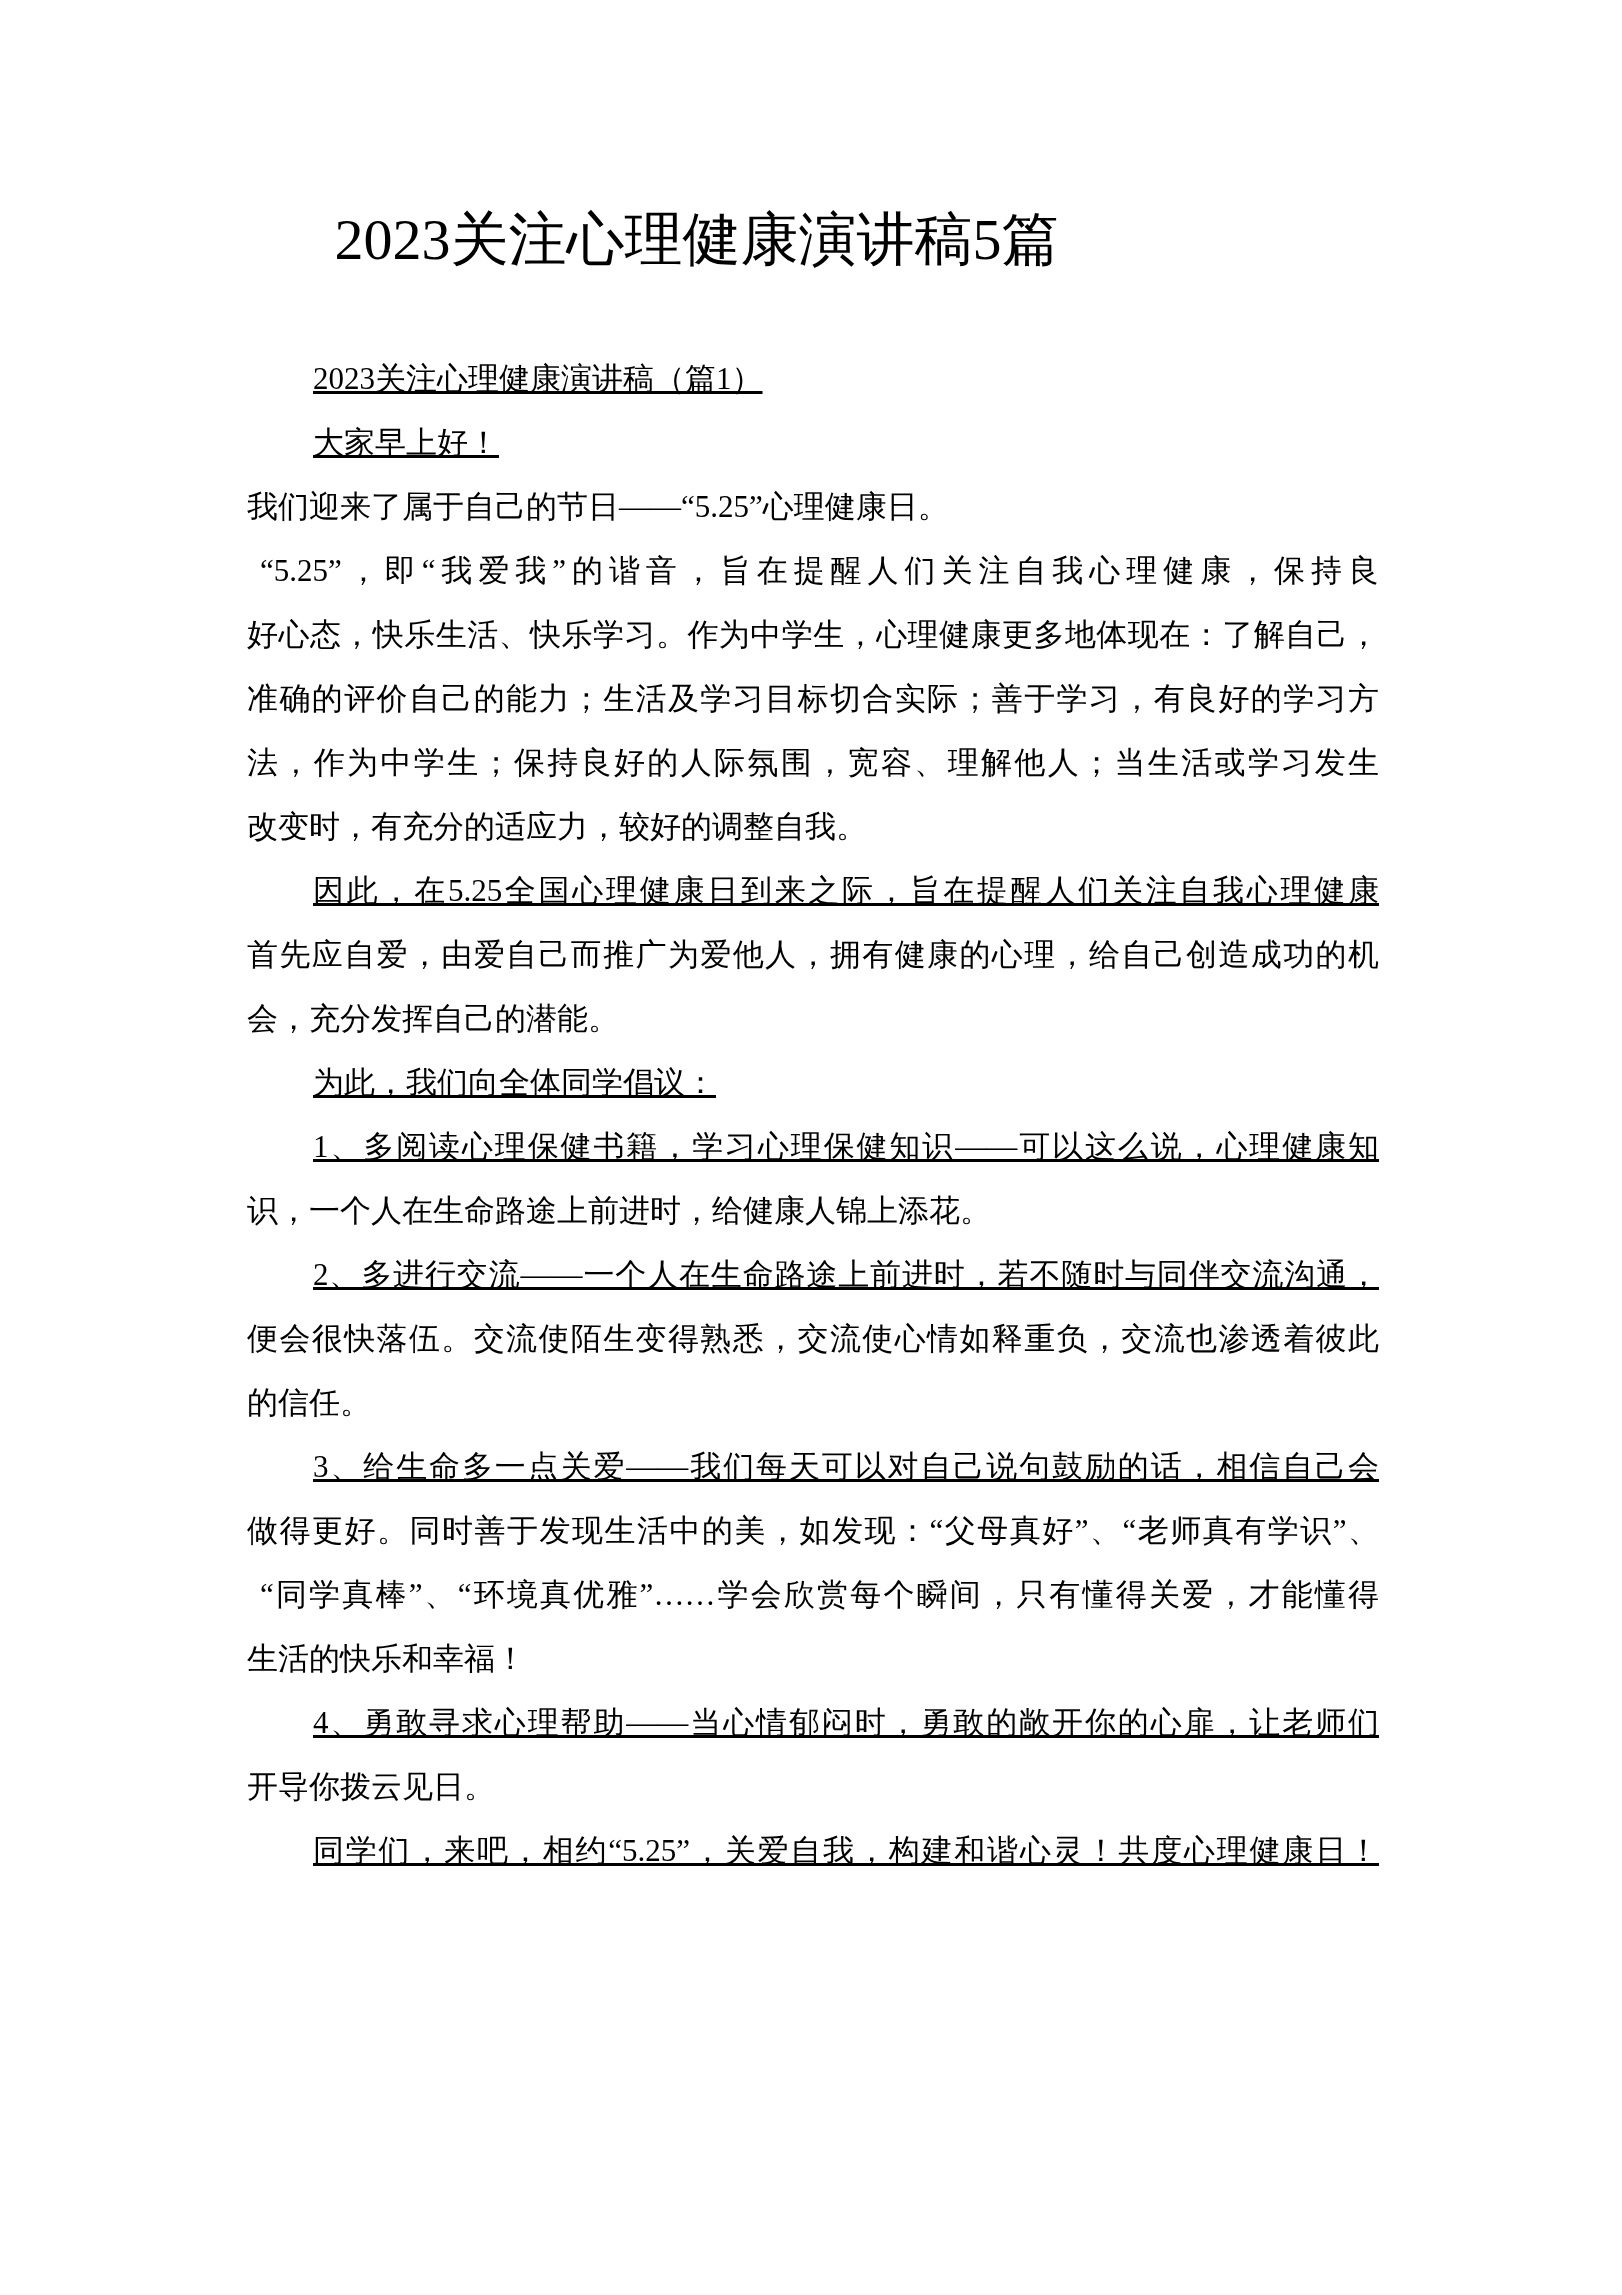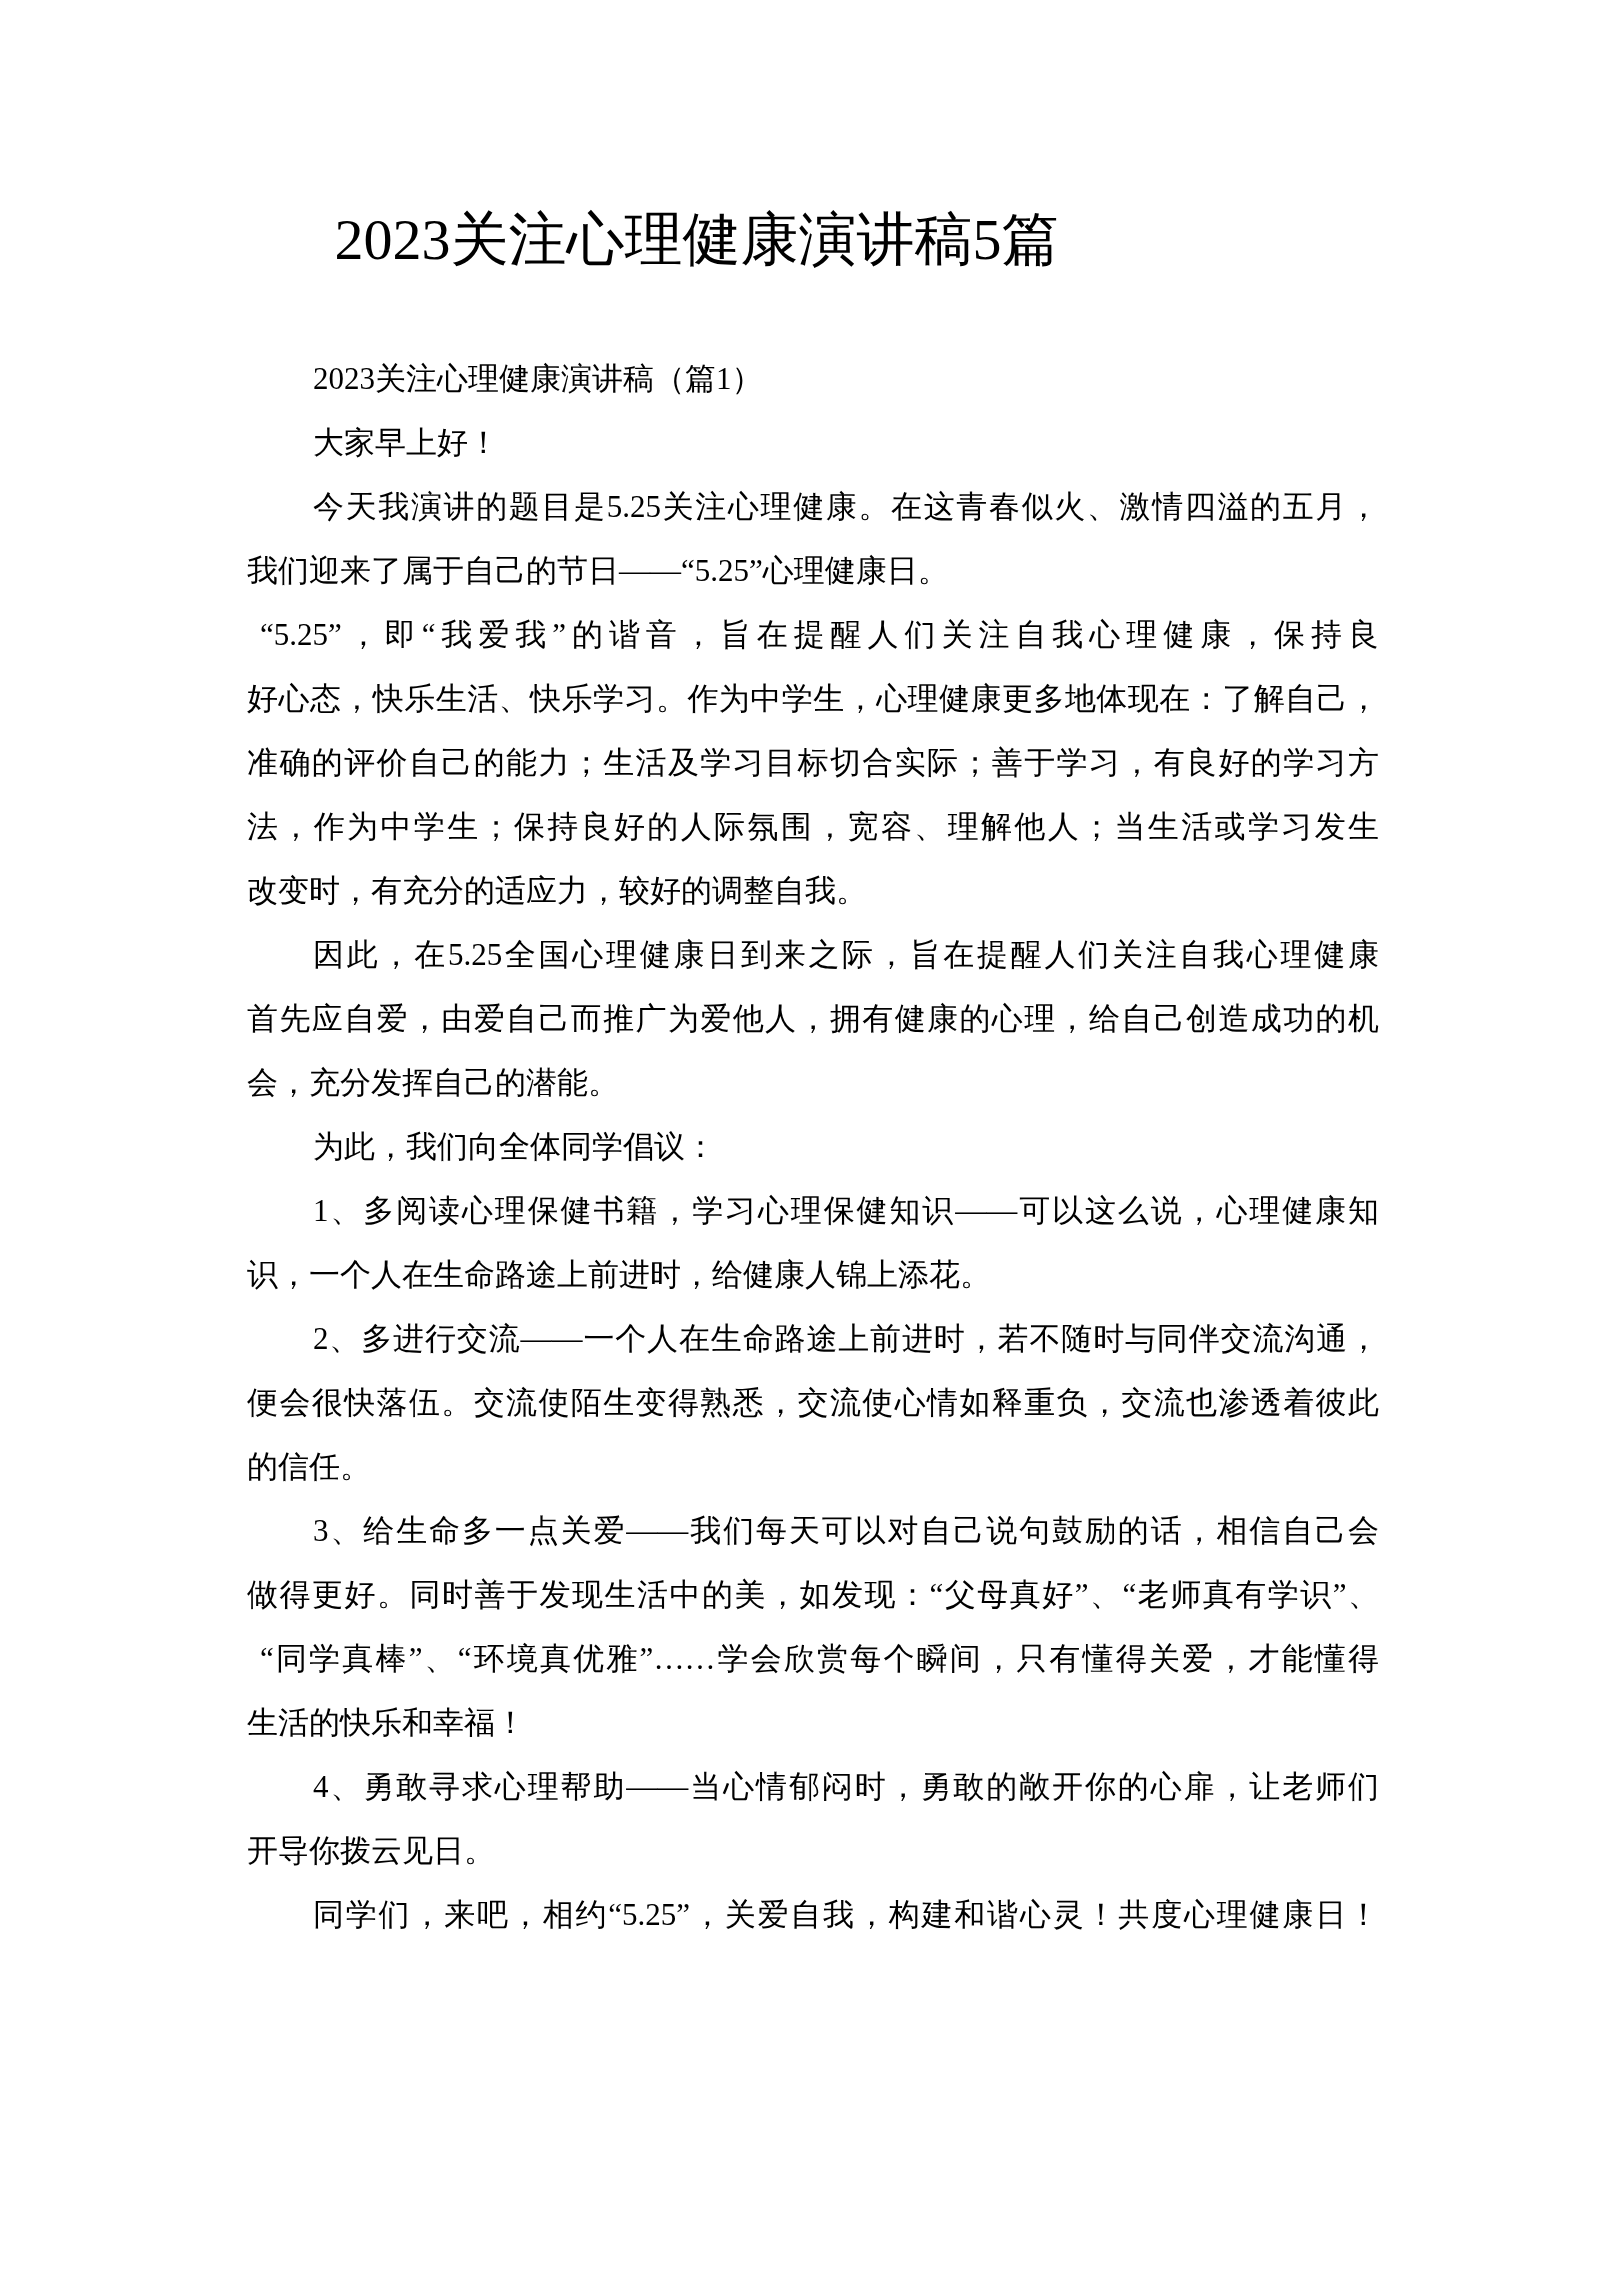--- a/index.html
+++ b/index.html
@@ -49,36 +49,36 @@
     white-space: nowrap;
     text-align: justify;
     text-align-last: justify;
     letter-spacing: 0;
   }
   .line.last {
     text-align-last: left;
   }
   .line.indent {
     padding-left: 66px;
+    text-decoration: underline;
   }
   .line.small-indent {
     padding-left: 13px;
     font-family: Liberation Serif, serif;
   }
 </style>
 </head>
 <body>
 
 <div class="page">
   <h1 class="doc-title">2023关注心理健康演讲稿5篇</h1>
 
   <div class="body">
     <div class="line indent last">2023关注心理健康演讲稿（篇1）</div>
     <div class="line indent last">大家早上好！</div>
-    <div class="line indent">今天我演讲的题目是5.25关注心理健康。在这青春似火、激情四溢的五月，</div>
     <div class="line last">我们迎来了属于自己的节日——“5.25”心理健康日。</div>
     <div class="line small-indent">“5.25”，即“我爱我”的谐音，旨在提醒人们关注自我心理健康，保持良</div>
     <div class="line">好心态，快乐生活、快乐学习。作为中学生，心理健康更多地体现在：了解自己，</div>
     <div class="line">准确的评价自己的能力；生活及学习目标切合实际；善于学习，有良好的学习方</div>
     <div class="line">法，作为中学生；保持良好的人际氛围，宽容、理解他人；当生活或学习发生</div>
     <div class="line last">改变时，有充分的适应力，较好的调整自我。</div>
     <div class="line indent">因此，在5.25全国心理健康日到来之际，旨在提醒人们关注自我心理健康</div>
     <div class="line">首先应自爱，由爱自己而推广为爱他人，拥有健康的心理，给自己创造成功的机</div>
     <div class="line last">会，充分发挥自己的潜能。</div>
     <div class="line indent last">为此，我们向全体同学倡议：</div>

